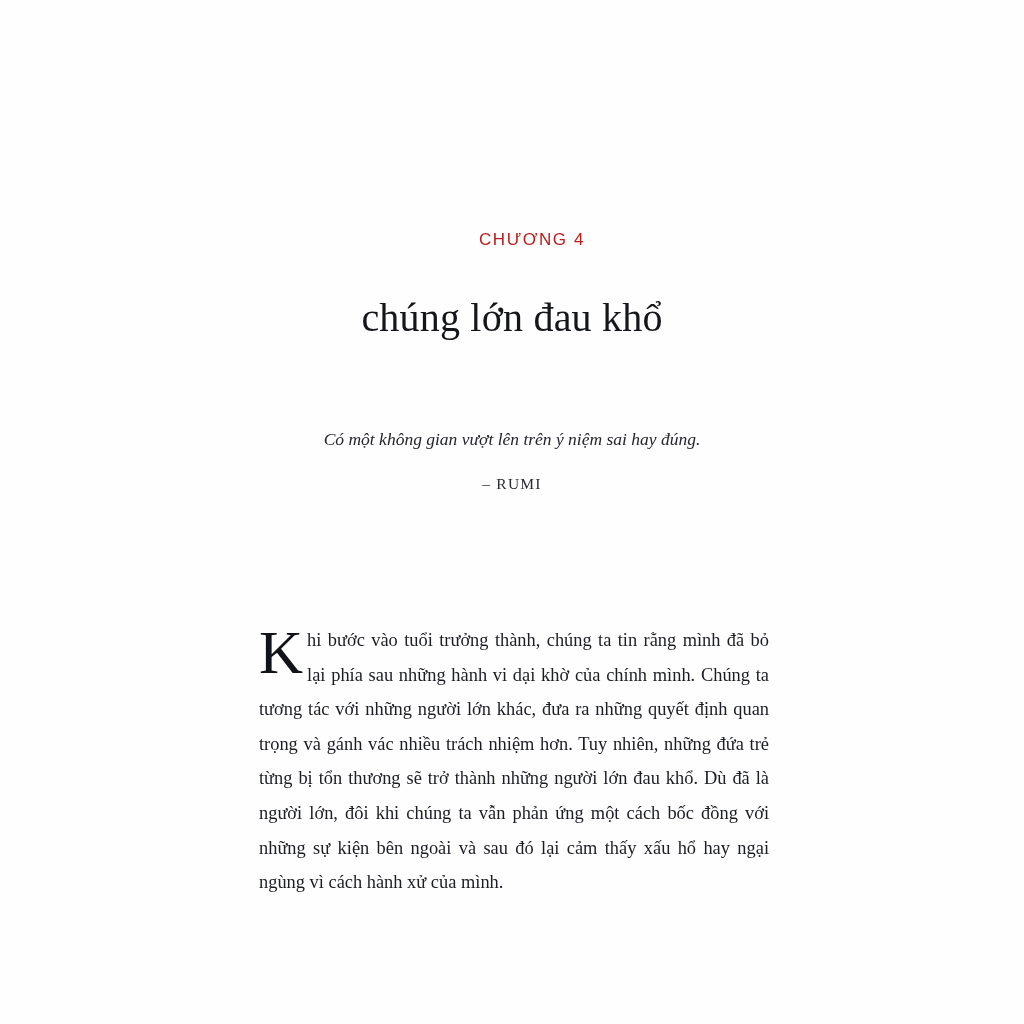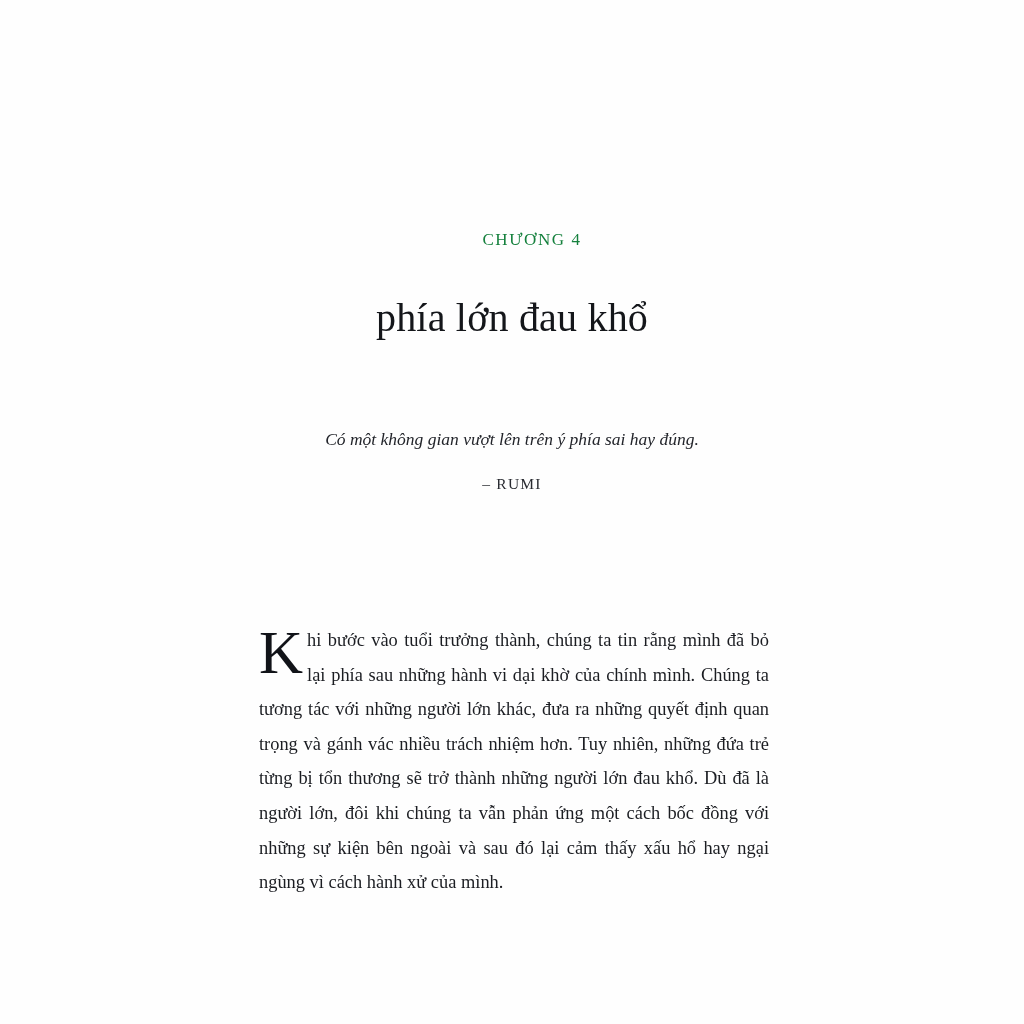--- a/index.html
+++ b/index.html
@@ -27,24 +27,24 @@
     position: absolute;
     left: 0;
     right: 0;
     top: 230px;
     display: flex;
     flex-direction: column;
     align-items: center;
   }
 
   .chapter-label {
-    font-family: Liberation Serif, serif;
+    font-family: Liberation Sans, sans-serif;
     font-size: 17px;
     letter-spacing: 1.6px;
-    color: #15803d;
+    color: #b91c1c;
     text-transform: uppercase;
     margin-bottom: 14px;
     margin-left: 40px;
   }
 
   .chapter-title {
     font-family: "Liberation Serif", "DejaVu Serif", serif;
     font-size: 40px;
     line-height: 1.33;
     color: #14161a;
@@ -108,25 +108,25 @@
 </head>
 <body>
 
 <div class="page">
 
   <div class="content">
 
     <div class="chapter-label">CHƯƠNG 4</div>
 
     <h1 class="chapter-title">
-      <span class="line">phía lớn đau khổ</span>
+      <span class="line">chúng lớn đau khổ</span>
     </h1>
 
     <div class="epigraph">
-      <span class="line">Có một không gian vượt lên trên ý phía sai hay đúng.</span>
+      <span class="line">Có một không gian vượt lên trên ý niệm sai hay đúng.</span>
     </div>
 
     <div class="attribution">– RUMI</div>
 
   </div>
 
   <div class="body-block">
     <p class="body-text">Khi bước vào tuổi trưởng thành, chúng ta tin rằng mình đã bỏ lại phía sau những hành vi dại khờ của chính mình. Chúng ta tương tác với những người lớn khác, đưa ra những quyết định quan trọng và gánh vác nhiều trách nhiệm hơn. Tuy nhiên, những đứa trẻ từng bị tổn thương sẽ trở thành những người lớn đau khổ. Dù đã là người lớn, đôi khi chúng ta vẫn phản ứng một cách bốc đồng với những sự kiện bên ngoài và sau đó lại cảm thấy xấu hổ hay ngại ngùng vì cách hành xử của mình.</p>
   </div>
 

